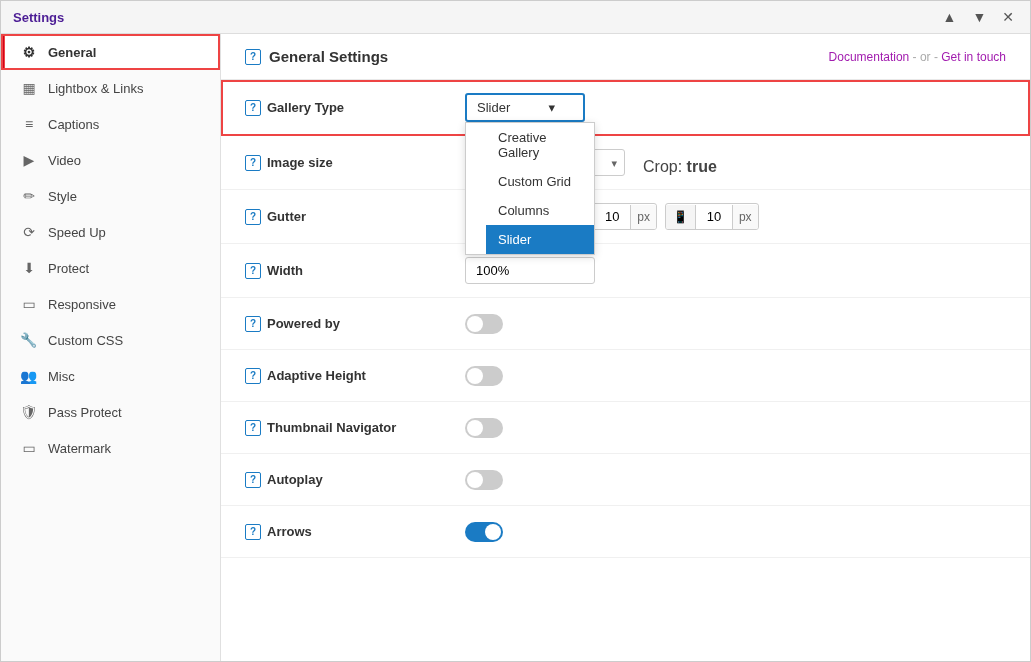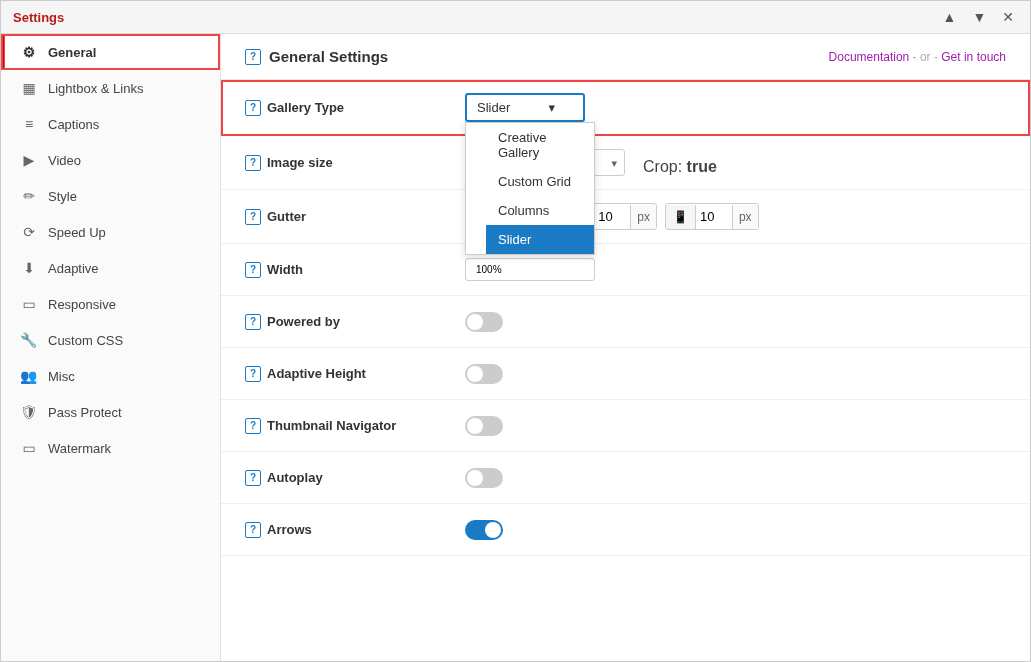--- a/index.html
+++ b/index.html
@@ -16,21 +16,21 @@
 
     .title-bar {
       background: #f5f5f5;
       border-bottom: 1px solid #ddd;
       padding: 6px 12px;
       display: flex;
       align-items: center;
       justify-content: space-between;
       min-height: 32px;
     }
-    .title-bar-title { font-weight: 600; font-size: 13px; color: #b91c1c; }
+    .title-bar-title { font-weight: 600; font-size: 13px; color: #4c1d95; }
     .title-bar-controls { display: flex; gap: 8px; }
     .title-bar-btn { background: none; border: none; cursor: pointer; color: #555; font-size: 14px; padding: 2px 4px; }
 
     .main-layout {
       display: flex;
       flex: 1;
       overflow: hidden;
     }
 
     
@@ -181,30 +181,31 @@
 
     
     .gutter-group { display: flex; gap: 8px; align-items: center; }
     .gutter-item { display: flex; align-items: center; border: 1px solid #ccc; border-radius: 3px; overflow: hidden; }
     .gutter-icon { padding: 5px 7px; background: #f5f5f5; border-right: 1px solid #ccc; font-size: 12px; }
     .gutter-input {
       border: none;
       width: 36px;
       padding: 5px 4px;
       font-size: 13px;
+      text-align: center;
       outline: none;
     }
     .gutter-unit { padding: 5px 6px; font-size: 12px; color: #666; background: #f9f9f9; border-left: 1px solid #ccc; }
 
     
     .width-input {
       border: 1px solid #ccc;
       border-radius: 3px;
       padding: 5px 10px;
-      font-size: 10px;
+      font-size: 13px;
       width: 130px;
     }
 
     
     .toggle {
       width: 38px;
       height: 20px;
       border-radius: 10px;
       background: #ccc;
       position: relative;
@@ -280,21 +281,21 @@
       <div class="sidebar-item">
         <span class="icon">✏</span>
         <span>Style</span>
       </div>
       <div class="sidebar-item">
         <span class="icon">⟳</span>
         <span>Speed Up</span>
       </div>
       <div class="sidebar-item">
         <span class="icon">⬇</span>
-        <span>Adaptive</span>
+        <span>Protect</span>
       </div>
       <div class="sidebar-item">
         <span class="icon">▭</span>
         <span>Responsive</span>
       </div>
       <div class="sidebar-item">
         <span class="icon">🔧</span>
         <span>Custom CSS</span>
       </div>
       <div class="sidebar-item">

